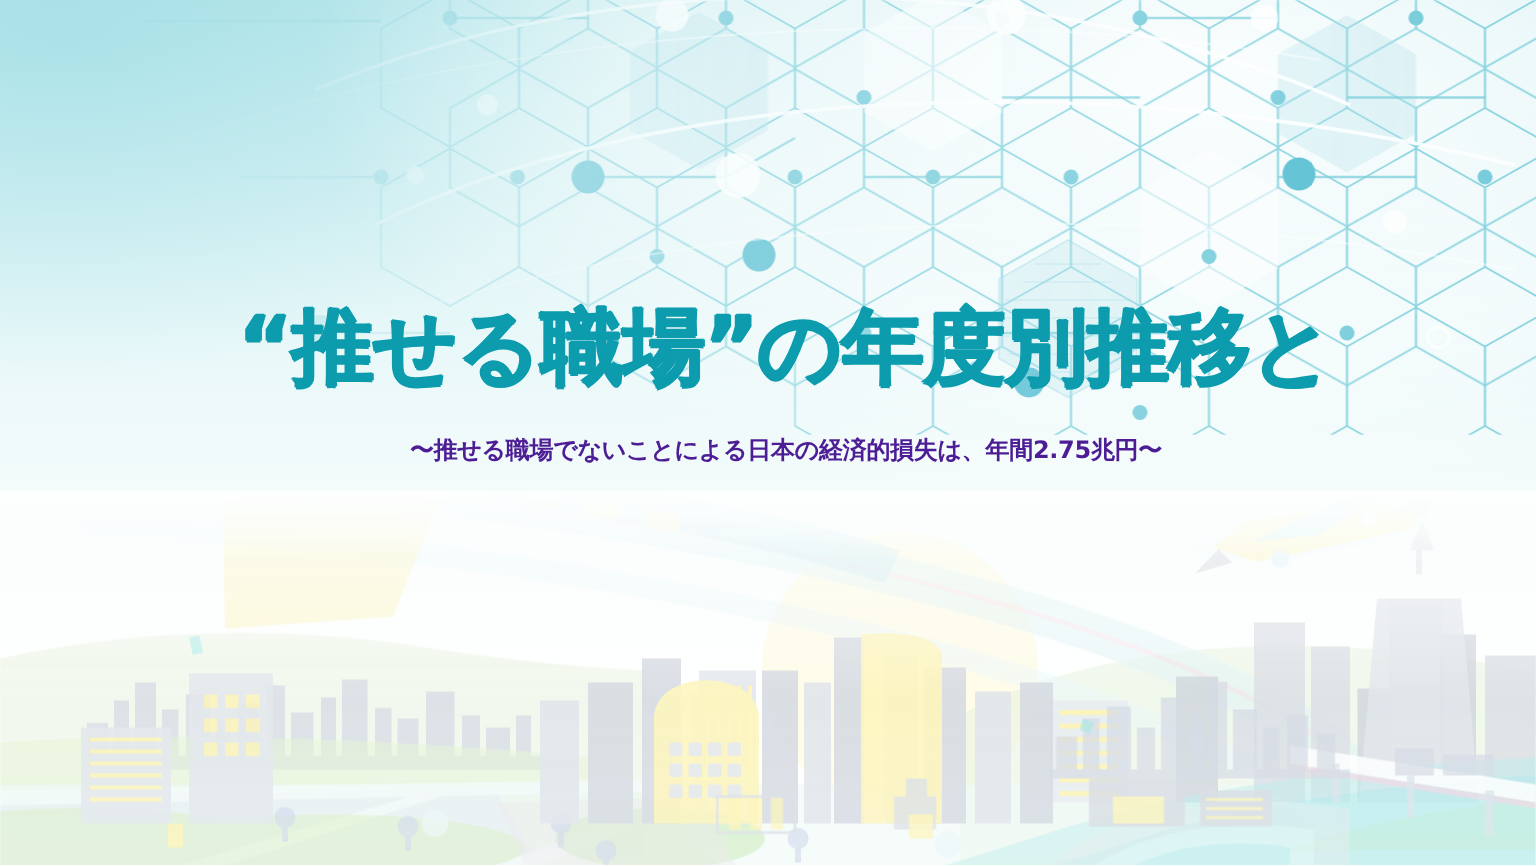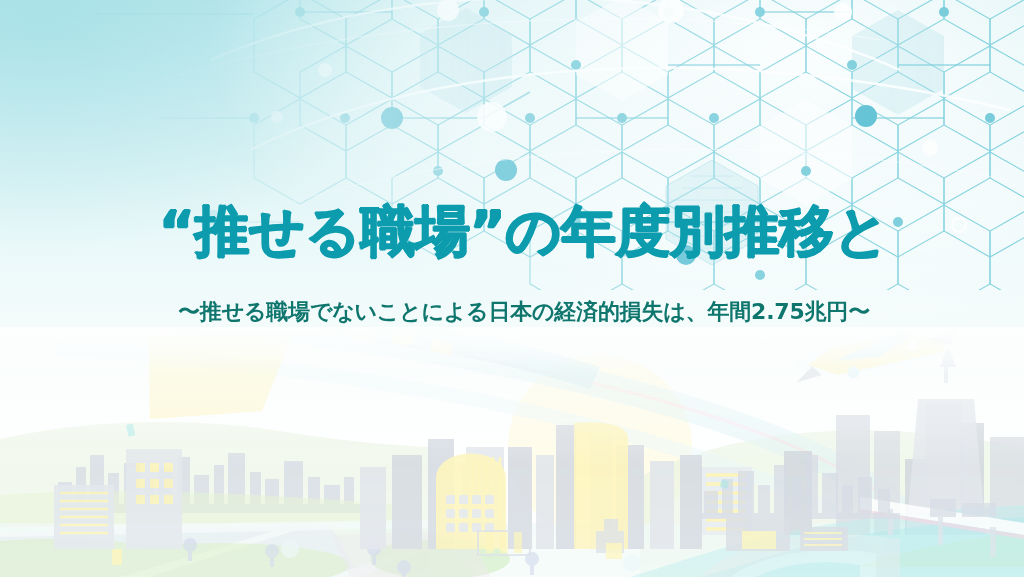--- a/index.html
+++ b/index.html
@@ -105,24 +105,24 @@
        1px 0 0 #0c9cae,
       -1px 0 0 #0c9cae,
        0 1px 0 #0c9cae,
        0 -1px 0 #0c9cae;
   }
   .title-line-1 { margin-top: 184px; }
   .title-line-2 { margin-top: 4px; font-size: 55px; }
 
   .subtitle {
     pointer-events: auto;
-    margin-top: 36px;
-    color: #0f766e;
+    margin-top: 24px;
+    color: #4c1d95;
     font-weight: 700;
-    font-size: 22px;
+    font-size: 16px;
     line-height: 28px;
     white-space: nowrap;
     text-align: center;
     letter-spacing: -0.2px;
     font-family: "DejaVu Sans", "Liberation Sans", sans-serif;
   }
 </style>
 </head>
 <body>
 

